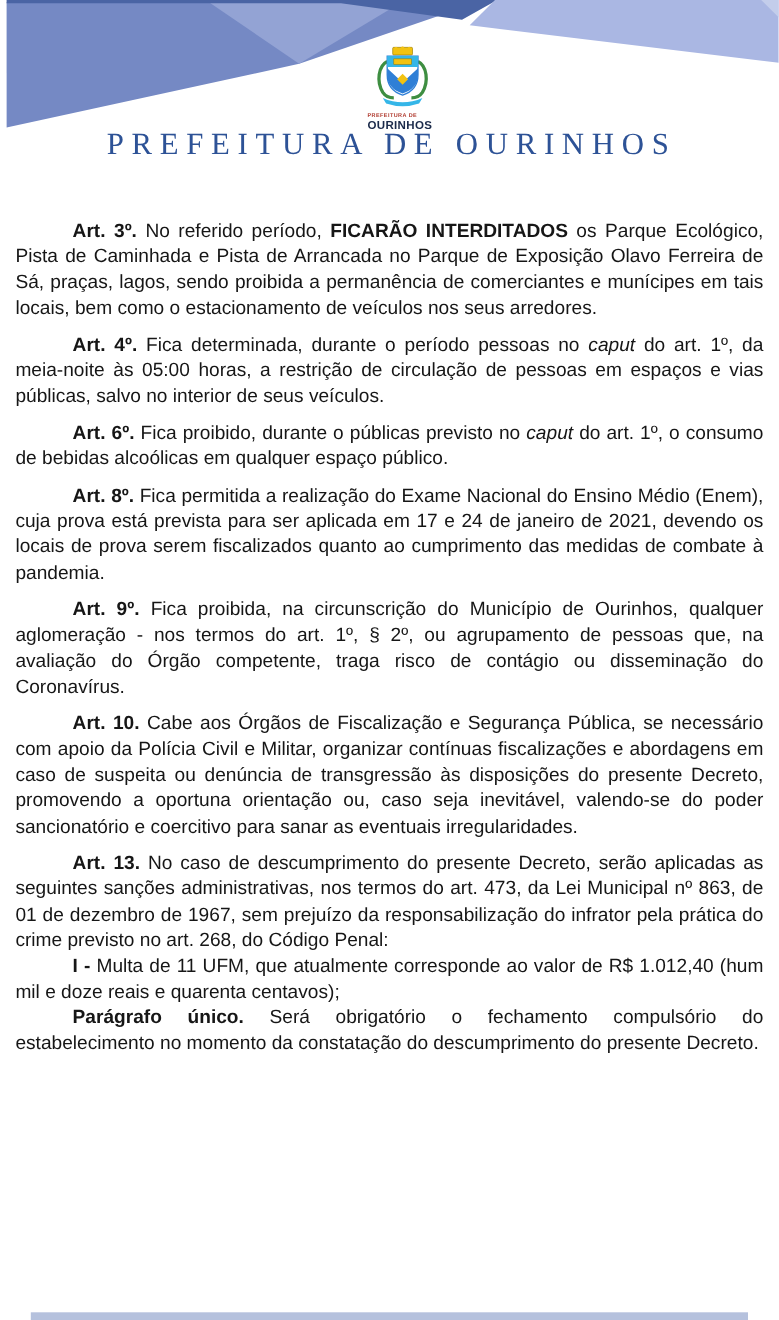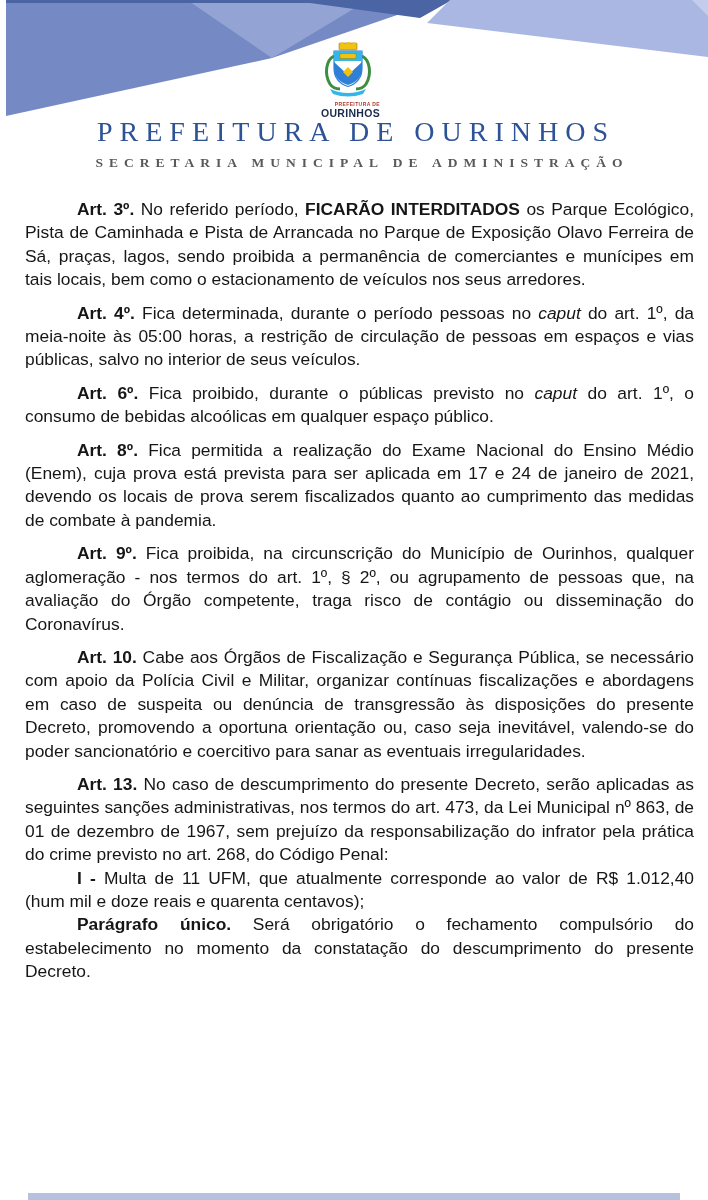--- a/index.html
+++ b/index.html
@@ -20,41 +20,41 @@
     --crest_dark:#1b2a4a;
   }
   html,body{margin:0;padding:0;background:#ffffff;}
   #page{
     position:relative;width:708px;height:1200px;margin:0 auto;
     background:#ffffff;overflow:hidden;
     font-family:"Liberation Sans", sans-serif;color:var(--text);
   }
   
   .banner{position:absolute;top:0;left:0;width:708px;height:120px;}
-  .crest{position:absolute;top:42px;left:316px;width:64px;text-align:right;line-height:1;}
+  .crest{position:absolute;top:42px;left:334px;width:64px;text-align:left;line-height:1;}
   .crest-small{font-family:"Liberation Sans",sans-serif;font-size:5px;font-weight:bold;
     color:var(--crest_red);letter-spacing:.4px;margin-top:1px;}
   .crest-city{font-family:"Liberation Sans",sans-serif;font-size:10.5px;font-weight:bold;
     color:var(--crest_dark);letter-spacing:.3px;margin-top:1px;}
   .title-block{position:absolute;top:116px;left:0;width:708px;text-align:center;}
   .main-title{
     font-family:"Liberation Serif", serif;font-size:28px;color:var(--title_blue);
     letter-spacing:7px;white-space:nowrap;padding-left:4px;
   }
   .sub-title{
     font-family:"Liberation Serif", serif;font-size:13.5px;color:var(--subtitle_gray);
     letter-spacing:6px;white-space:nowrap;margin-top:7px;padding-left:16px;font-weight:bold;
   }
   
   .doc-body{
     position:absolute;top:184px;left:0;width:708px;box-sizing:border-box;
     padding:14px 14px 0 14px;
     font-size:17.4px;line-height:23.4px;
   }
-  .para{margin:0 0 10px 11px;text-indent:52px;text-align:justify;}
+  .para{margin:0 0 10px 0;text-indent:52px;text-align:justify;}
   .para.tight{margin-bottom:0;}
   .b{font-weight:bold;}
   .i{font-style:italic;}
   
   .footer-band{
     position:absolute;left:28px;right:28px;top:1196px;height:55px;
     background:var(--footer_blue);color:#ffffff;
     font-family:"Liberation Serif", serif;
     border-radius:20px;
   }
@@ -97,21 +97,20 @@
       <rect x="28.5" y="26.5" width="7" height="7" transform="rotate(45 32 30)" style="fill:var(--crest_gold)"></rect>
 
       <path d="M14,47 q18,8 36,0 l-3,5 q-15,5 -30,0 Z" style="fill:var(--crest_cyan)"></path>
     </svg>
     <div class="crest-small">PREFEITURA DE</div>
     <div class="crest-city">OURINHOS</div>
   </div>
 
   <div class="title-block">
     <div class="main-title">PREFEITURA DE OURINHOS</div>
-    <div class="sub-title">SECRETARIA MUNICIPAL DE ADMINISTRAÇÃO</div>
   </div>
 
   <div class="doc-body">
       <p class="para"><span class="b">Art. 3º.</span><span> No referido período, </span><span class="b">FICARÃO INTERDITADOS</span><span> os Parque Ecológico, Pista de Caminhada e Pista de Arrancada no Parque de Exposição Olavo Ferreira de Sá, praças, lagos, sendo proibida a permanência de comerciantes e munícipes em tais locais, bem como o estacionamento de veículos nos seus arredores.</span></p>
       <p class="para"><span class="b">Art. 4º.</span><span> Fica determinada, durante o período pessoas no </span><span class="i">caput</span><span> do art. 1º, da meia-noite às 05:00 horas, a restrição de circulação de pessoas em espaços e vias públicas, salvo no interior de seus veículos.</span></p>
       <p class="para"><span class="b">Art. 6º.</span><span> Fica proibido, durante o públicas previsto no </span><span class="i">caput</span><span> do art. 1º, o consumo de bebidas alcoólicas em qualquer espaço público.</span></p>
       <p class="para"><span class="b">Art. 8º.</span><span> Fica permitida a realização do Exame Nacional do Ensino Médio (Enem), cuja prova está prevista para ser aplicada em 17 e 24 de janeiro de 2021, devendo os locais de prova serem fiscalizados quanto ao cumprimento das medidas de combate à pandemia.</span></p>
       <p class="para"><span class="b">Art. 9º.</span><span> Fica proibida, na circunscrição do Município de Ourinhos, qualquer aglomeração - nos termos do art. 1º, § 2º, ou agrupamento de pessoas que, na avaliação do Órgão competente, traga risco de contágio ou disseminação do Coronavírus.</span></p>
       <p class="para"><span class="b">Art. 10.</span><span> Cabe aos Órgãos de Fiscalização e Segurança Pública, se necessário com apoio da Polícia Civil e Militar, organizar contínuas fiscalizações e abordagens em caso de suspeita ou denúncia de transgressão às disposições do presente Decreto, promovendo a oportuna orientação ou, caso seja inevitável, valendo-se do poder sancionatório e coercitivo para sanar as eventuais irregularidades.</span></p>
       <p class="para tight"><span class="b">Art. 13.</span><span> No caso de descumprimento do presente Decreto, serão aplicadas as seguintes sanções administrativas, nos termos do art. 473, da Lei Municipal nº 863, de 01 de dezembro de 1967, sem prejuízo da responsabilização do infrator pela prática do crime previsto no art. 268, do Código Penal:</span></p>

